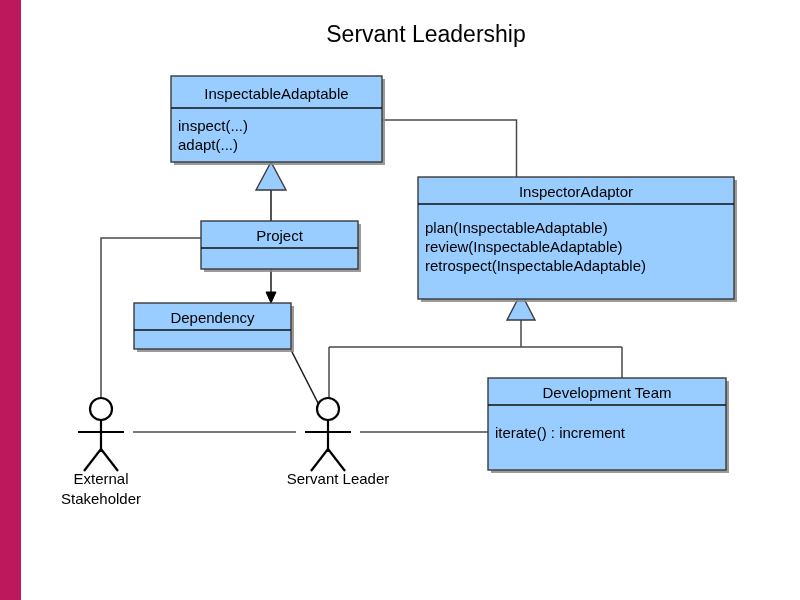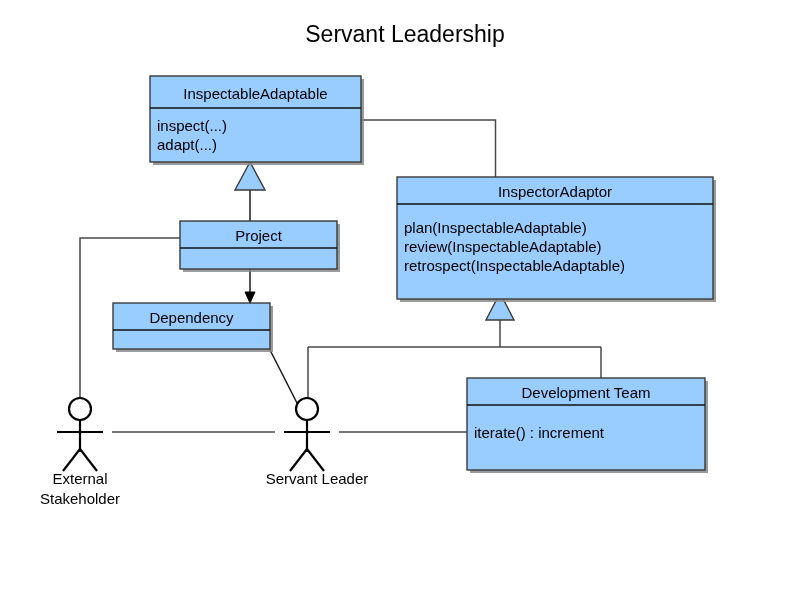--- a/index.html
+++ b/index.html
@@ -12,20 +12,21 @@
     width: 800px;
     height: 600px;
     overflow: hidden;
     font-family: "Liberation Sans", sans-serif;
   }
   #diagram-root {
     position: relative;
     width: 648px;
     height: 600px;
     background: #be185d;
+    padding-left: 21px;
   }
   svg#uml-canvas {
     display: block;
     width: 800px;
     height: 600px;
   }
   .diagram-title {
     font-family: "Liberation Sans", sans-serif;
     font-size: 23px;
     fill: #000000;

